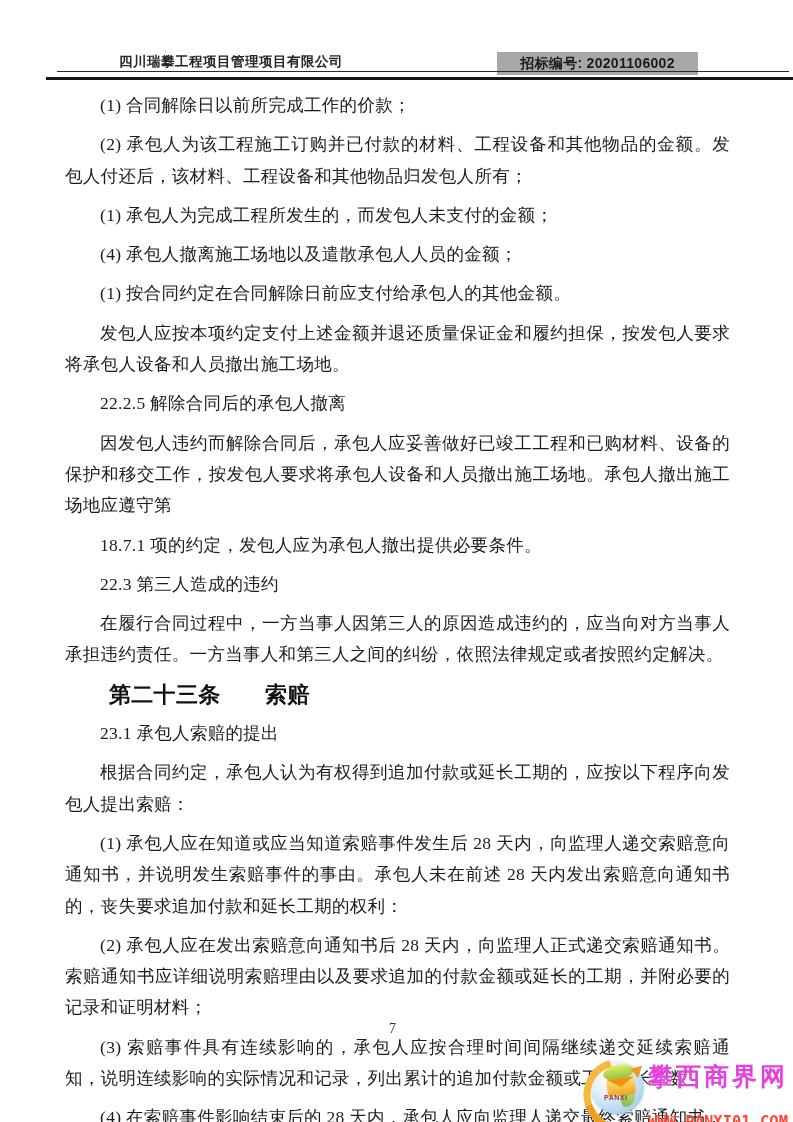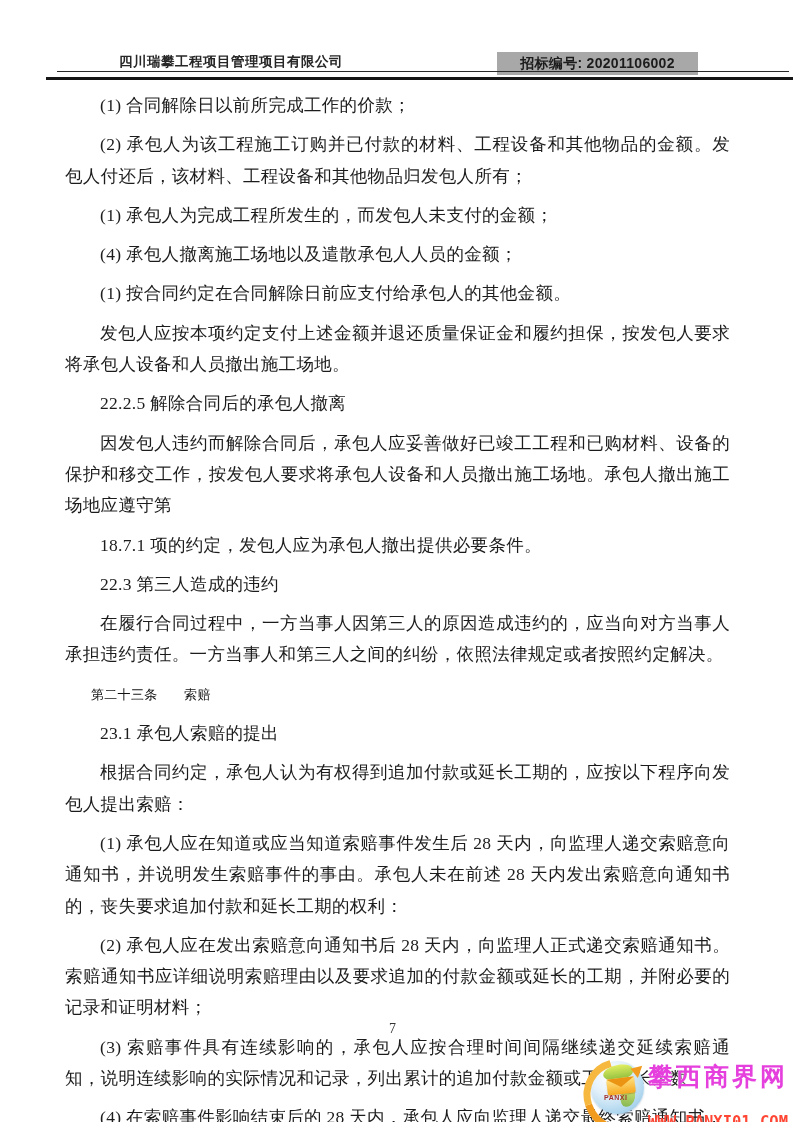--- a/index.html
+++ b/index.html
@@ -26,21 +26,21 @@
   
   .doc-body{
     position:absolute;left:57px;top:82px;width:681px;
   }
   .para{
     margin:8px;text-indent:2em;text-align:justify;
     font-size:17.5px;line-height:31.3px;color:#1c1c1c;letter-spacing:0.3px;
   }
   .para.heading{
     font-family:"Liberation Sans","DejaVu Sans",sans-serif;
-    font-weight:normal;font-size:13px;color:#111;
+    font-weight:bold;font-size:22px;color:#111;
   }
   
   .page-num{
     position:absolute;left:0;right:8px;top:1021px;text-align:center;
     font-size:14px;color:#333;font-family:"Liberation Serif","DejaVu Serif",serif;
   }
   
   .watermark{position:absolute;right:2px;bottom:2px;width:205px;height:62px;}
   .wm-logo{position:absolute;left:0;top:0;width:62px;height:62px;}
   .globe{

